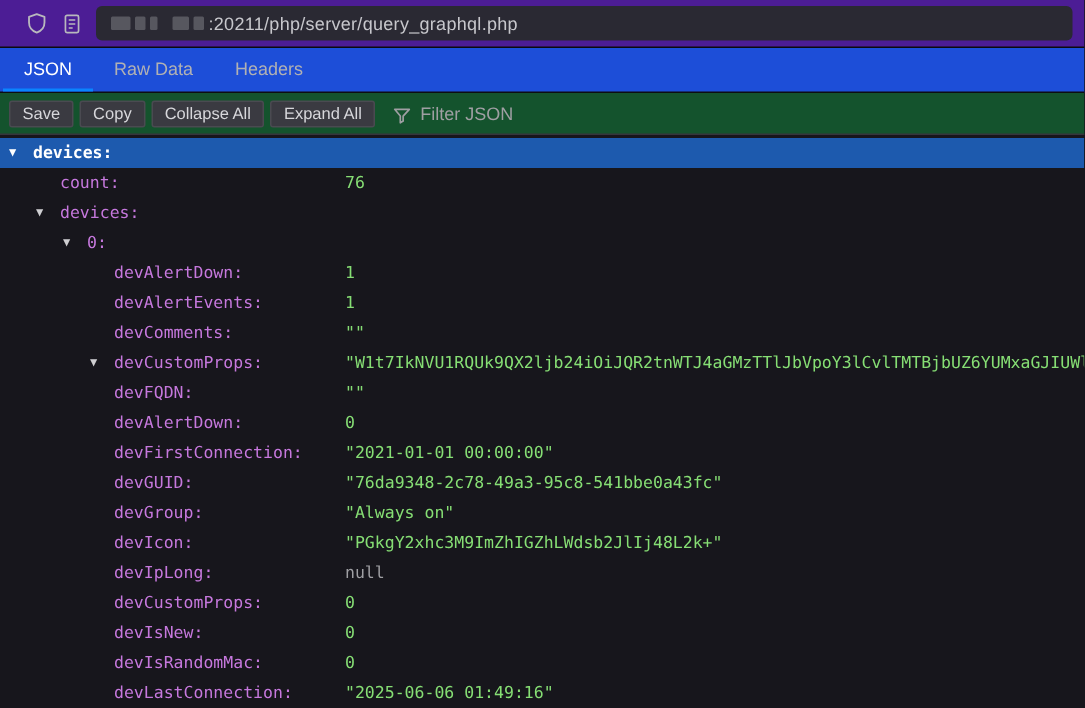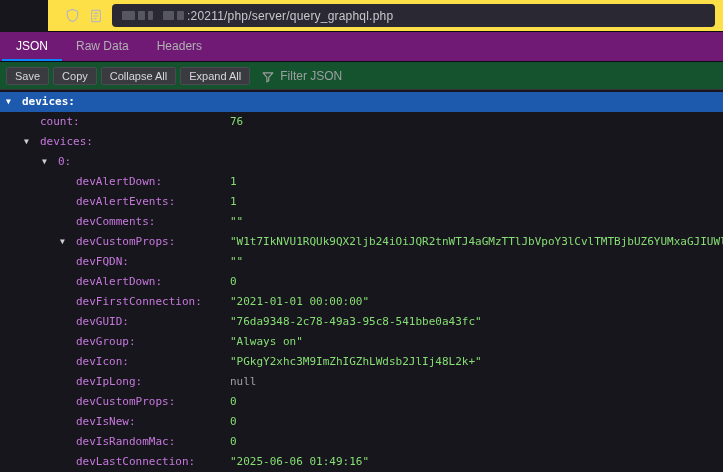--- a/index.html
+++ b/index.html
@@ -9,41 +9,41 @@
     --string:#86de74;
     --null_:#9f9fa3;
     --accent:#0a84ff;
   }
   *{margin:0;padding:0;box-sizing:border-box;}
   html,body{width:723px;height:472px;overflow:hidden;}
   body{background:#17161c;font-family:"Liberation Sans",sans-serif;}
 
   
   .chrome{
-    height:32px;background:#fde047;display:flex;align-items:center;
-    padding:0 8px 0 12px;border-bottom:1px solid #0c0b0e;margin-left:48px;
+    height:32px;background:#4c1d95;display:flex;align-items:center;
+    padding:0 8px 0 12px;border-bottom:1px solid #0c0b0e;
   }
   .chrome .icon{display:inline-flex;align-items:center;justify-content:center;
     width:24px;height:24px;flex:0 0 auto;}
   .urlfield{
     flex:1;height:23px;margin-left:4px;background:#2a2933;border-radius:4px;
     display:flex;align-items:center;padding:0 10px;overflow:hidden;white-space:nowrap;
   }
   .redact{display:inline-block;height:9px;background:#57575f;border-radius:1px;
     margin-right:3px;flex:0 0 auto;}
   .redact.w1{width:13px;}
   .redact.w2{width:7px;}
   .redact.w3{width:5px;margin-right:10px;}
   .redact.w4{width:11px;}
   .redact.w5{width:7px;}
   .urltext{color:#c7c7cc;font-size:12px;letter-spacing:.2px;}
 
   
   .tabs{
-    height:30px;background:#701a75;display:flex;align-items:stretch;
+    height:30px;background:#1d4ed8;display:flex;align-items:stretch;
     border-bottom:1px solid #0e0d11;padding-left:2px;
   }
   .tab{
     padding:0 14px;line-height:28px;font-size:12px;color:#b1b1b3;cursor:default;
     border-bottom:2px solid transparent;
   }
   .tab.active{color:#ffffff;border-bottom-color:var(--accent);}
 
   
   .toolbar{

